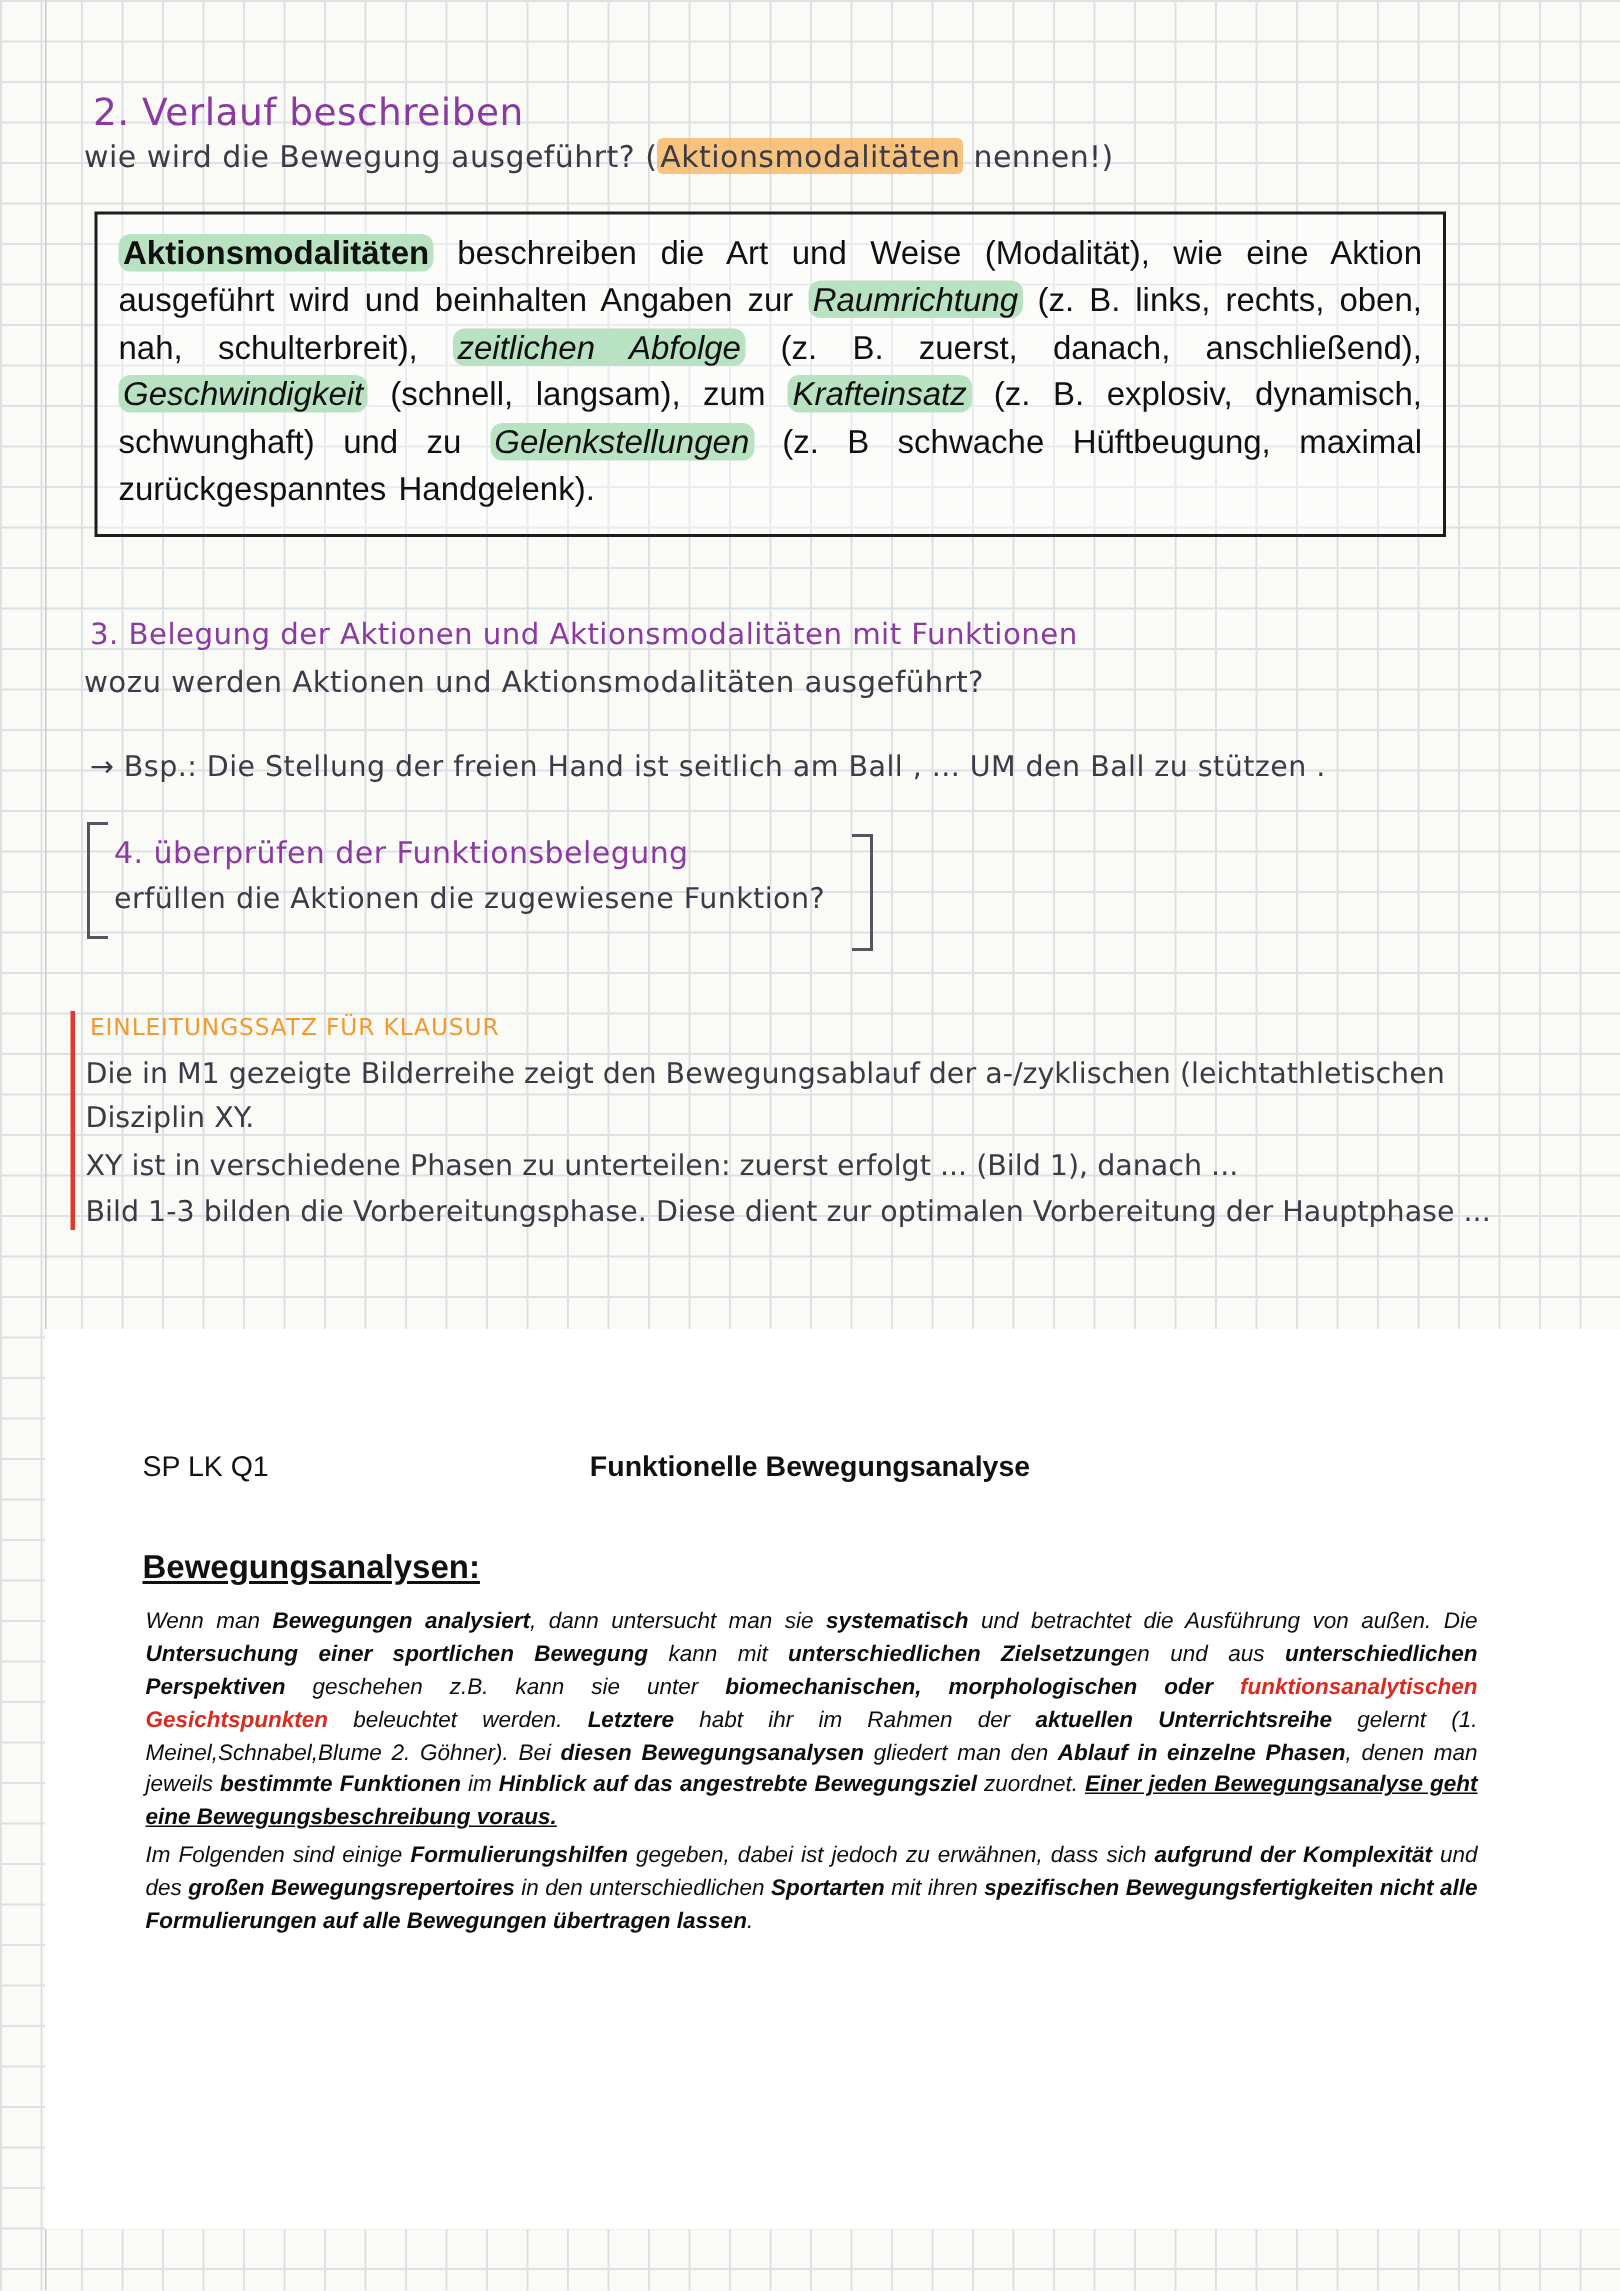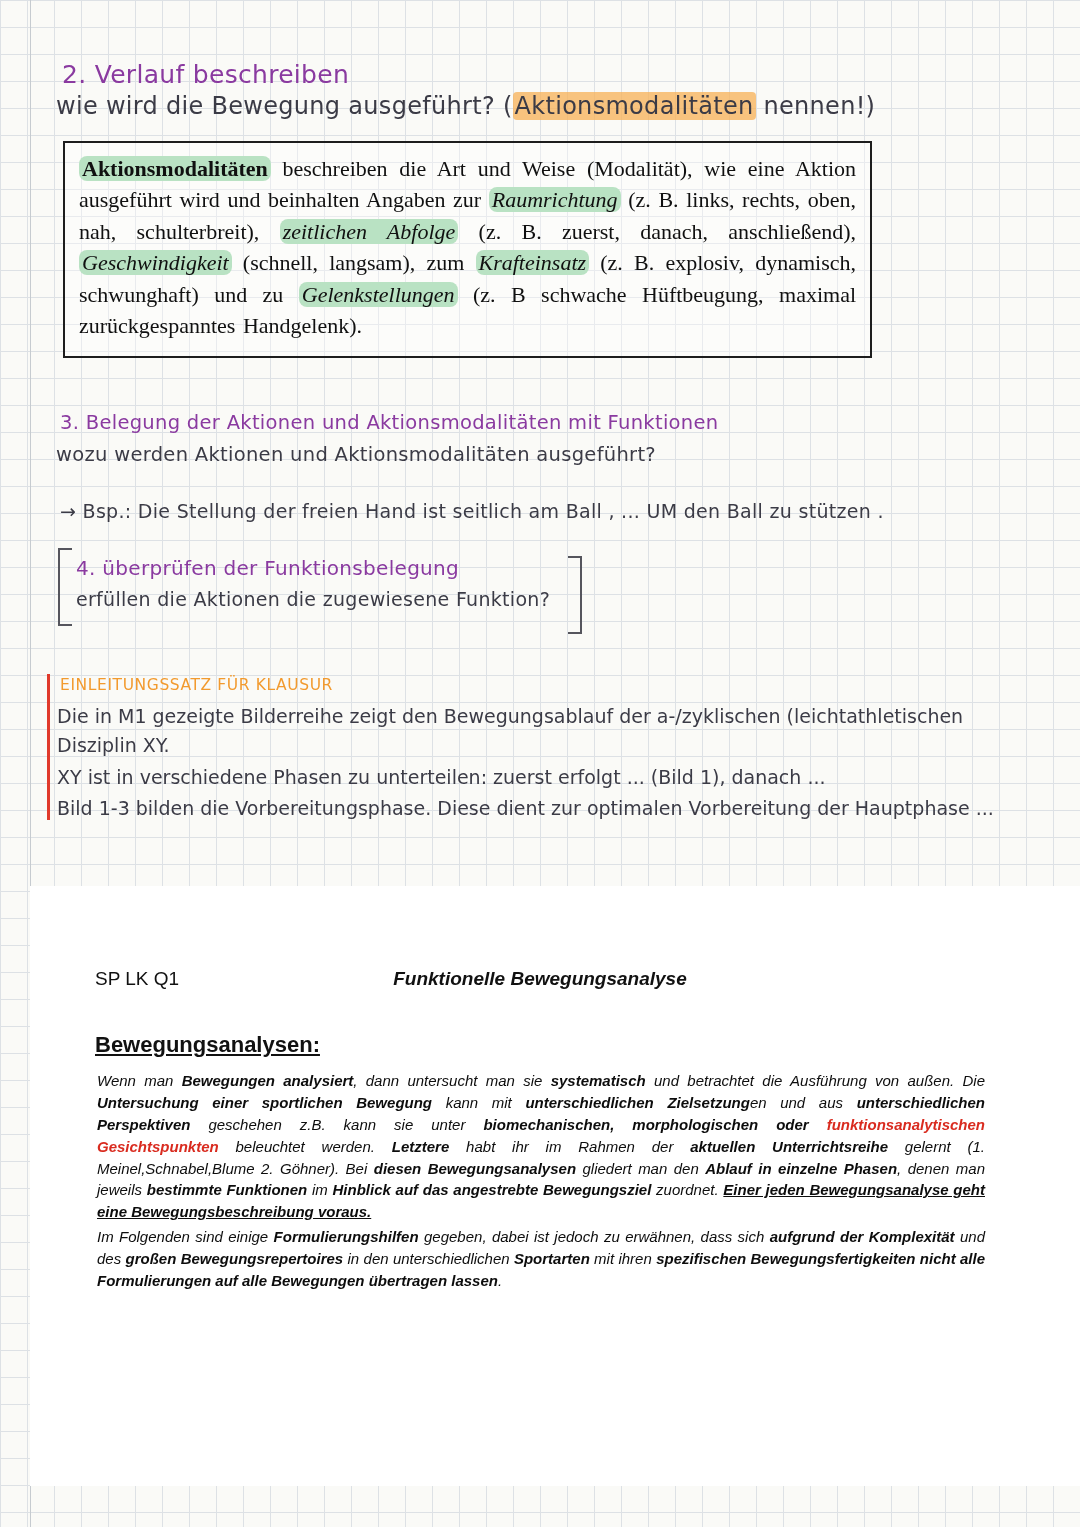--- a/index.html
+++ b/index.html
@@ -37,25 +37,25 @@
 
   .hlo {
     background: rgba(247, 176, 85, 0.75);
     border-radius: 4px;
     padding: 0 2px;
   }
 
   
   .defbox {
     position: absolute;
-    left: 63px; top: 141px; width: 809px;
+    left: 63px; top: 141px; width: 901px;
     border: 2px solid #1d1d1d;
     padding: 10px 14px 14px 14px;
     background: rgba(255,255,255,0.35);
-    font-family: Liberation Serif, serif;
+    font-family: Liberation Sans, sans-serif;
     font-size: 22px;
     line-height: 1.43;
     text-align: justify;
     color: #101010;
     word-spacing: 2px;
   }
   .defbox .b { font-weight: 700; }
   .defbox .i { font-style: italic; }
   .hl {
     background: #b9e2c3;
@@ -99,21 +99,20 @@
     position: absolute; left: 30px; top: 886px; width: 1050px; height: 600px;
     background: #ffffff;
   }
   .typed-head {
     position: absolute; left: 95px; top: 968px; width: 890px;
     font-size: 19px;
   }
   .typed-head .center-title {
     position: absolute; left: 0; right: 0; top: 0; text-align: center;
     font-weight: 600;
-    font-style: italic;
   }
   .section-title-wrap {
     position: absolute; left: 95px; top: 1032px; width: 890px;
     text-align: left;
   }
   .section-title {
     font-size: 22px; font-weight: 700; text-decoration: underline;
   }
   .typed-body {
     position: absolute; left: 97px; top: 1070px; width: 888px;
@@ -126,21 +125,21 @@
   .typed-body .u { text-decoration: underline; }
 </style>
 </head>
 <body>
 
 <div class="sheet">
 
   <div class="edge-v"></div>
 
   <div class="hw purple" style="left:62px; top:60px; font-size:25px;">2. Verlauf beschreiben</div>
-  <div class="hw ink" style="left:56px; top:92px; font-size:24px;"><span>wie wird die Bewegung ausgeführt? (</span><span class="hlo">Aktionsmodalitäten</span><span> nennen!)</span></div>
+  <div class="hw ink" style="left:56px; top:92px; font-size:20px;"><span>wie wird die Bewegung ausgeführt? (</span><span class="hlo">Aktionsmodalitäten</span><span> nennen!)</span></div>
 
   <div class="defbox"><span class="b hl">Aktionsmodalitäten</span><span> beschreiben die Art und Weise (Modalität), wie eine Aktion ausgeführt wird und beinhalten Angaben zur </span><span class="i hl">Raumrichtung</span><span> (z. B. links, rechts, oben, nah, schulterbreit), </span><span class="i hl">zeitlichen Abfolge</span><span> (z. B. zuerst, danach, anschließend), </span><span class="i hl">Geschwindigkeit</span><span> (schnell, langsam), zum </span><span class="i hl">Krafteinsatz</span><span> (z. B. explosiv, dynamisch, schwunghaft) und zu </span><span class="i hl">Gelenkstellungen</span><span> (z. B schwache Hüftbeugung, maximal zurückgespanntes Handgelenk).</span></div>
 
   <div class="hw purple" style="left:60px; top:411px; font-size:19.5px;">3. Belegung der Aktionen und Aktionsmodalitäten mit Funktionen</div>
   <div class="hw ink" style="left:56px; top:443px; font-size:19.5px;">wozu werden Aktionen und Aktionsmodalitäten ausgeführt?</div>
 
   <div class="hw ink" style="left:60px; top:500px; font-size:19px;">→ Bsp.: Die Stellung der freien Hand ist seitlich am Ball , ... UM den Ball zu stützen .</div>
 
   <div class="bracket hw">
     <div class="br-l"></div>

